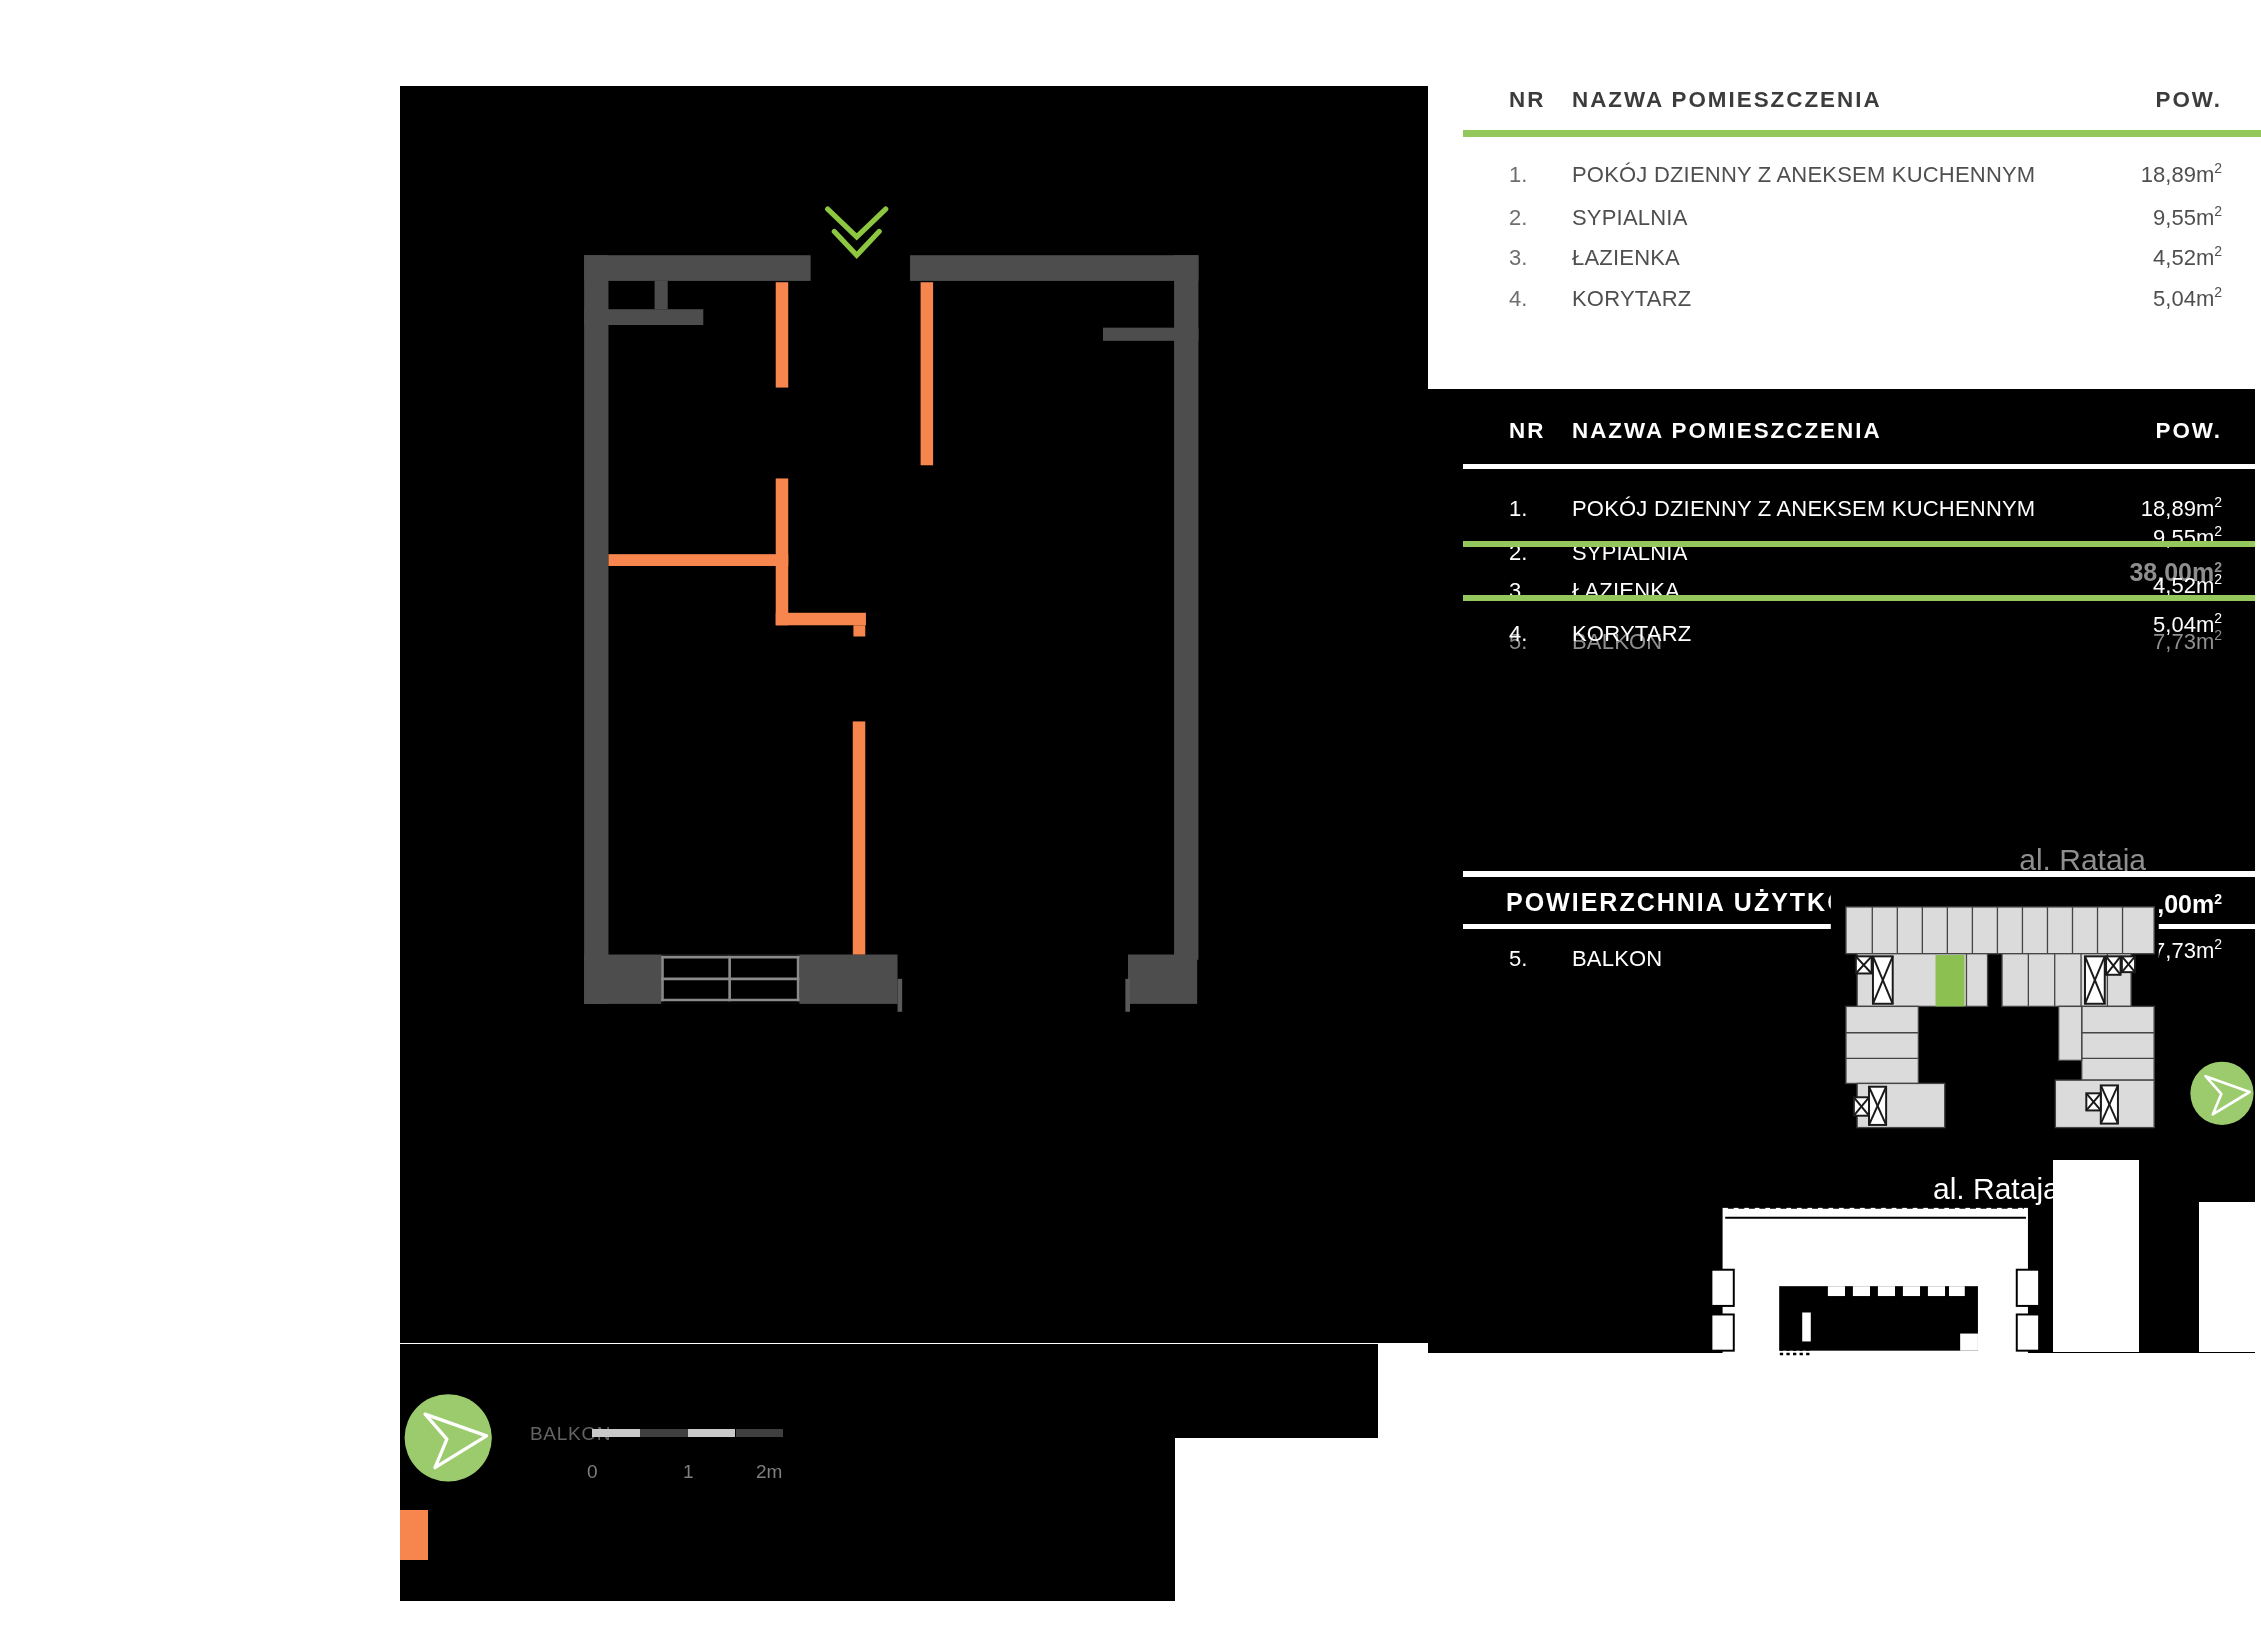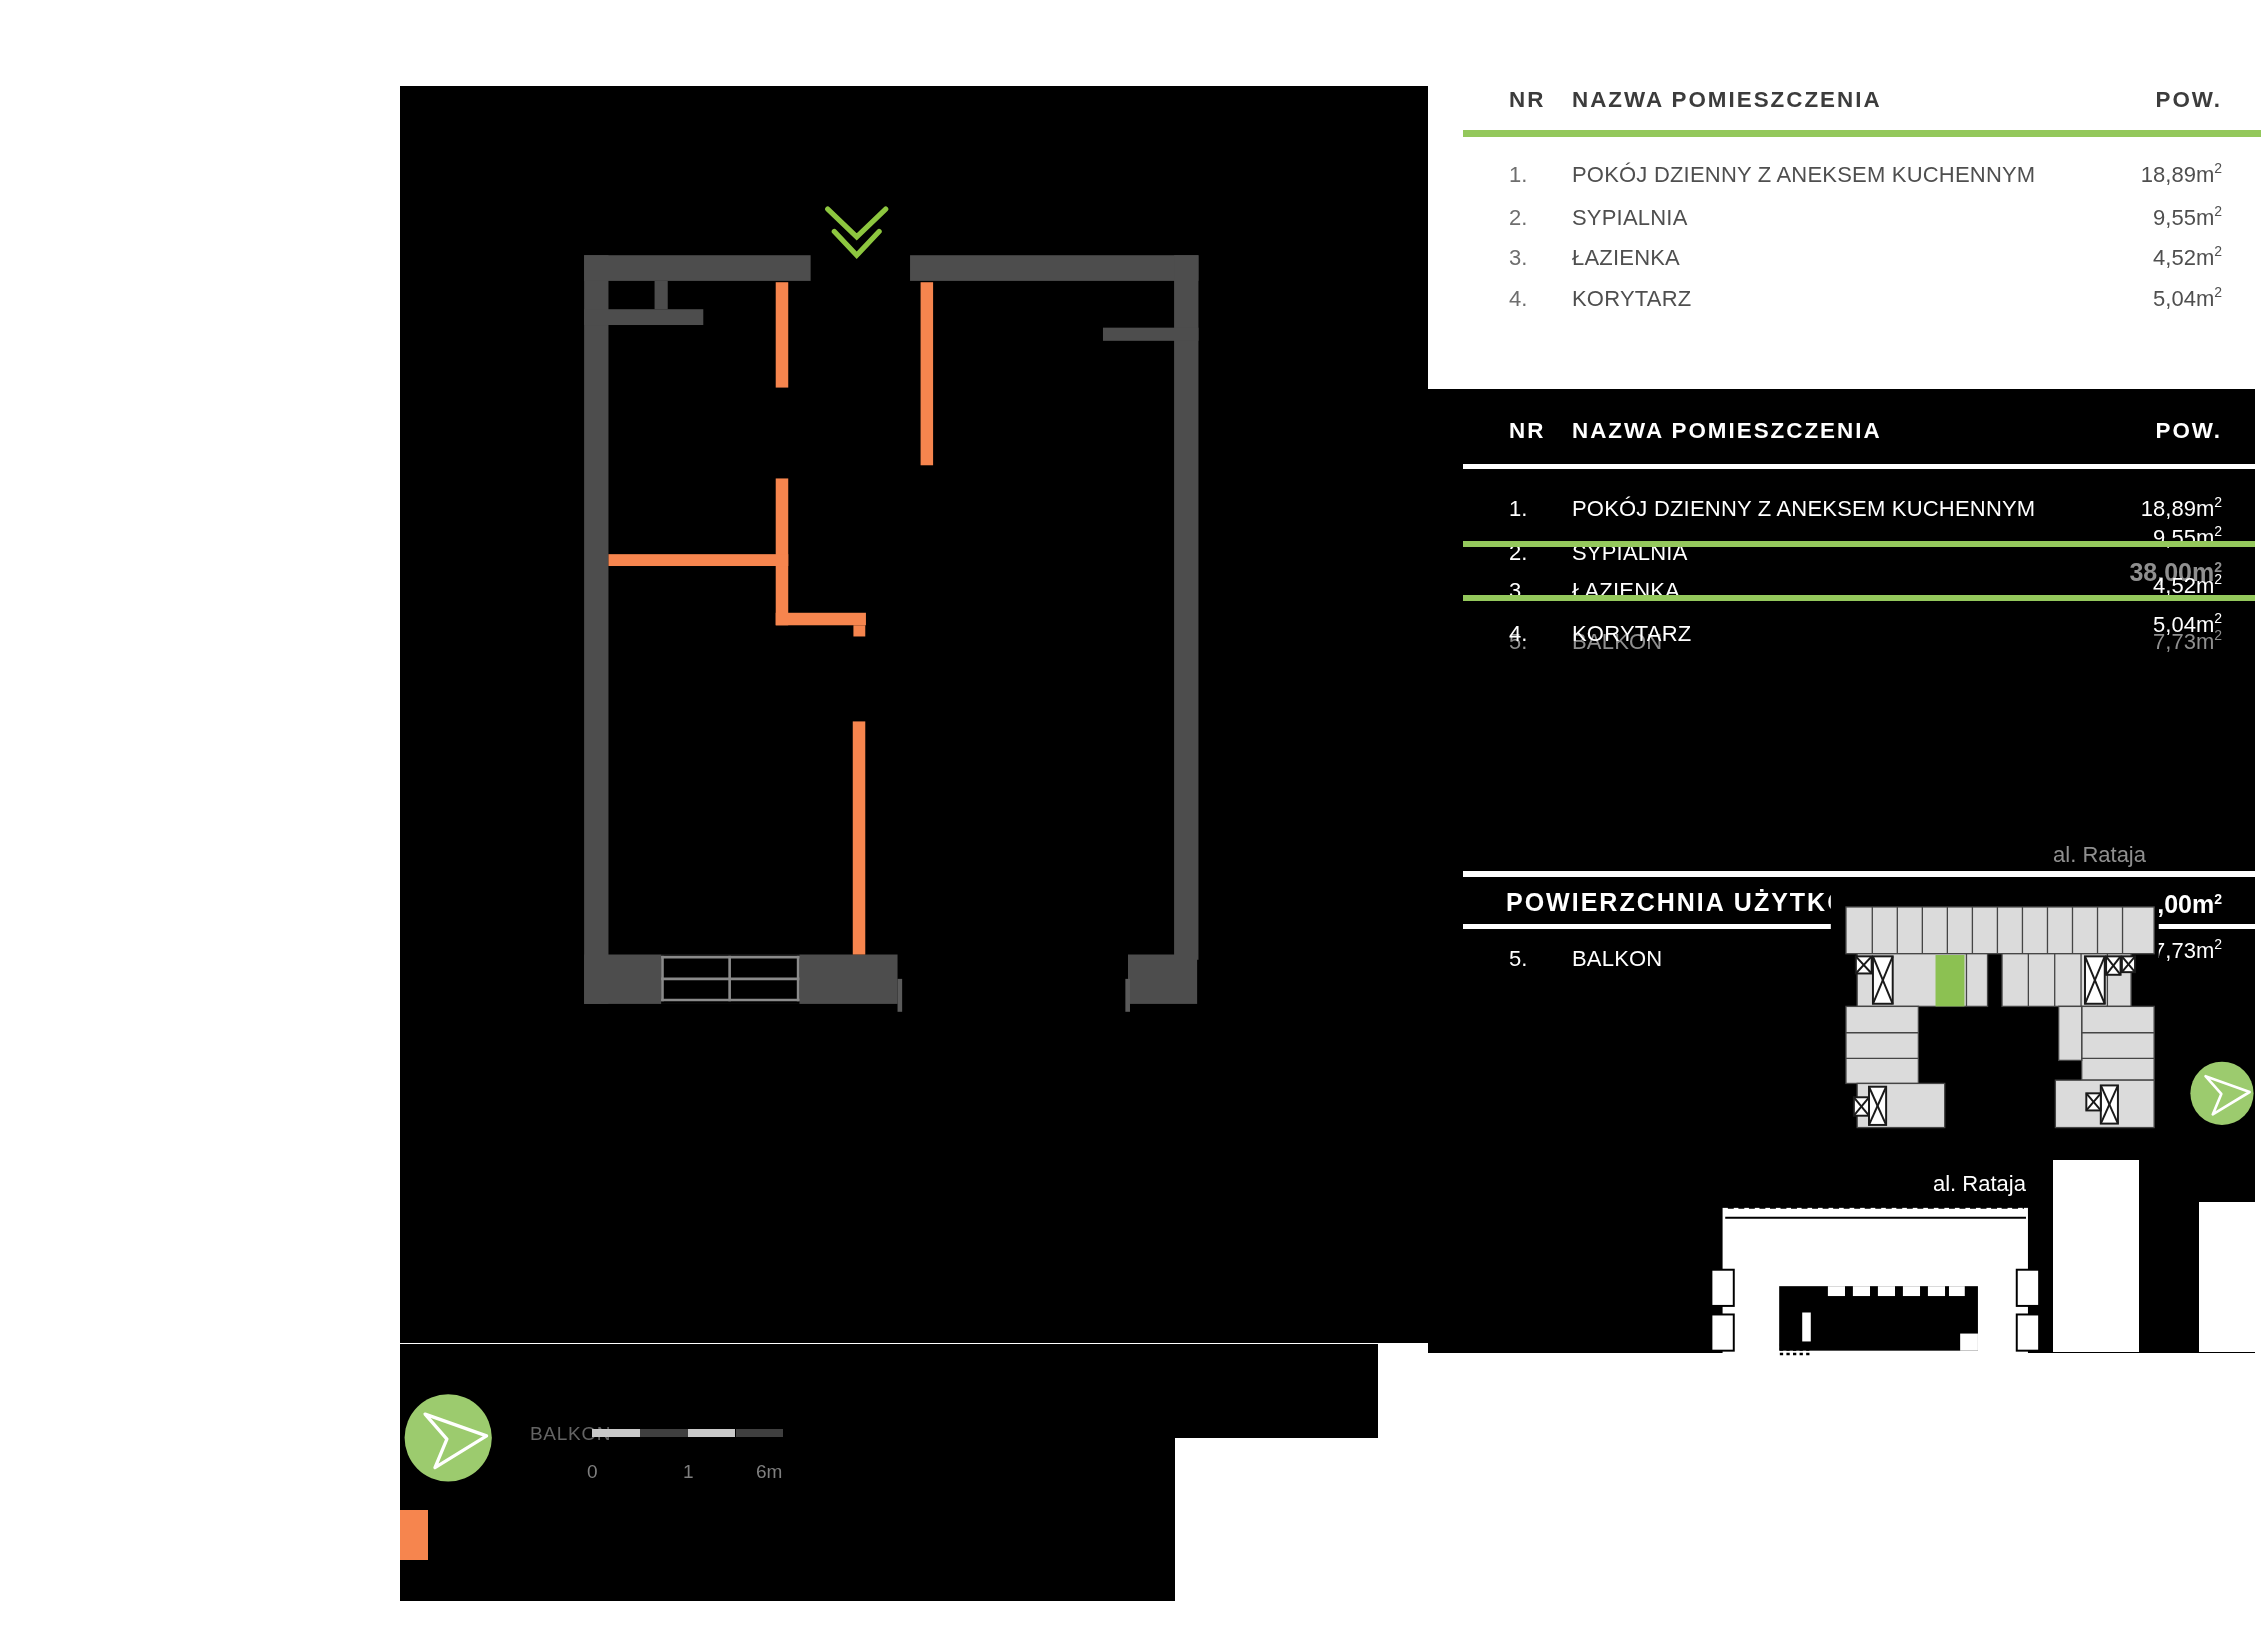--- a/index.html
+++ b/index.html
@@ -13,21 +13,21 @@
   .hdrw{font-size:22.4px;font-weight:700;letter-spacing:2px;color:#FFFFFF;}
   .c-nr{left:1484px;font-size:22px;color:#6E6E6E;}
   .c-name{left:1547px;font-size:22px;color:#4F4F4F;letter-spacing:0.2px;}
   .c-val{left:1986px;width:211px;text-align:right;font-size:22px;color:#4F4F4F;}
   .w{color:#FFFFFF;}
   .gray{color:#8F8F8F;}
   .sup{font-size:14px;position:relative;top:-8.6px;letter-spacing:0;}
   .gline{position:absolute;background:#94C85C;}
   .wline{position:absolute;background:#FFFFFF;}
   .total{font-size:25px;font-weight:700;}
-  .street{font-size:22px;}
+  .street{font-size:30px;}
   .tick{font-size:19px;color:#7F7F7F;}
   svg{position:absolute;overflow:visible;}
 </style>
 </head>
 <body>
 
 <div class="page">
 
   <div class="blk" style="left:375px;top:86px;width:1028px;height:1257px;"></div>
   <div class="blk" style="left:375px;top:1344px;width:978px;height:94px;"></div>
@@ -242,18 +242,18 @@
     <path d="M607,2147 L700,2180 L622,2228 L640,2185 Z" fill="none" stroke="#FFFFFF" stroke-width="5" stroke-linejoin="round"></path>
   </svg>
 
   <div class="t tick" style="left:505px;top:1424px;color:#646464;letter-spacing:0.7px;">BALKON</div>
   <div class="abs" style="left:567px;top:1429px;width:48px;height:8px;background:#C9C9C9;"></div>
   <div class="abs" style="left:615px;top:1429px;width:48px;height:8px;background:#3F3F3F;"></div>
   <div class="abs" style="left:663px;top:1429px;width:47px;height:8px;background:#C9C9C9;"></div>
   <div class="abs" style="left:711px;top:1429px;width:47px;height:8px;background:#3F3F3F;"></div>
   <div class="t tick" style="left:562px;top:1462px;">0</div>
   <div class="t tick" style="left:658px;top:1462px;">1</div>
-  <div class="t tick" style="left:731px;top:1462px;">6m</div>
+  <div class="t tick" style="left:731px;top:1462px;">2m</div>
 
   <div class="abs" style="left:375px;top:1510px;width:28px;height:50px;background:#F6854E;"></div>
 
 </div>
 
 
 </body></html>

